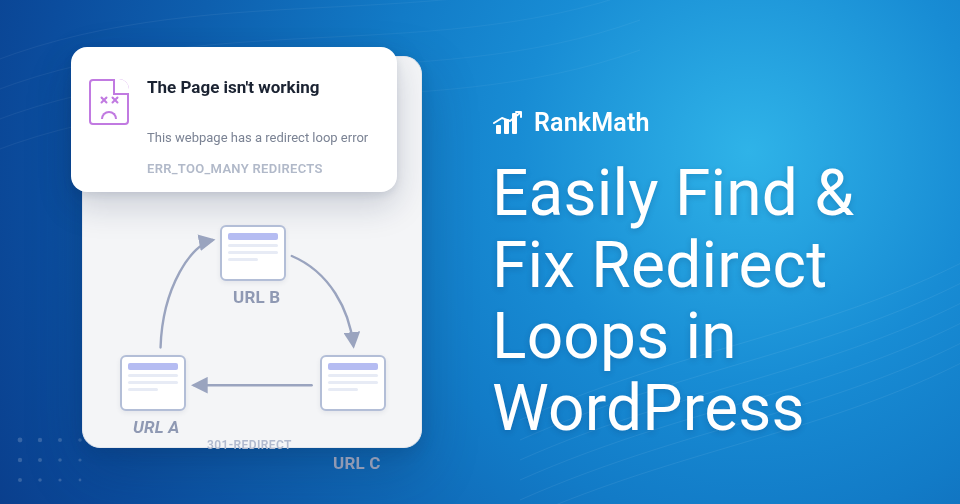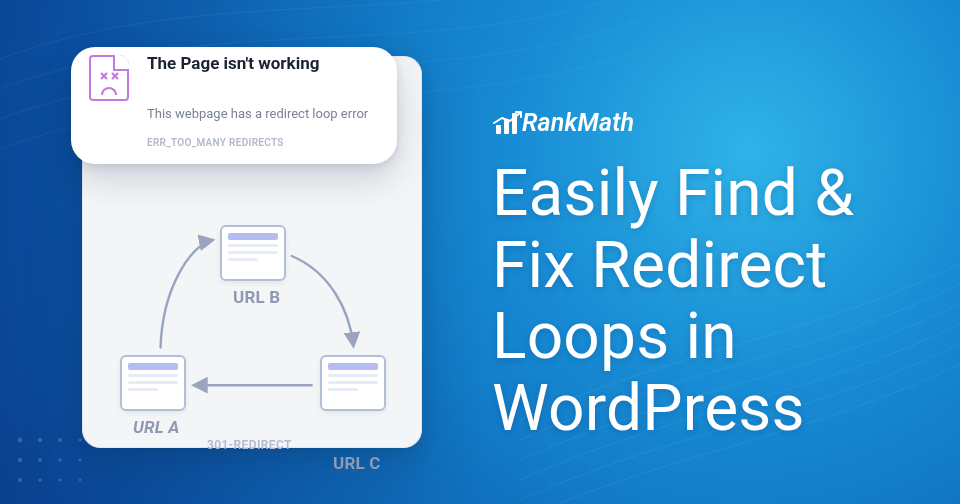--- a/index.html
+++ b/index.html
@@ -21,22 +21,22 @@
     background: #f4f5f7;
     border: 1px solid #e5e8ee;
     border-radius: 18px;
     box-shadow: 0 22px 55px rgba(10,40,80,.25), 0 6px 14px rgba(10,40,80,.12);
   }
   .error-panel {
     position: absolute;
     left: -12px; top: -10px;
     width: 326px;
     background: #ffffff;
-    border-radius: 24px;
-    padding: 6px 18px 16px 18px;
+    border-radius: 16px;
+    padding: 30px 18px 16px 18px;
     box-shadow: 0 14px 34px rgba(18, 35, 70, .18), 0 3px 8px rgba(18,35,70,.10);
     display: grid;
     grid-template-columns: 46px 1fr;
     column-gap: 12px;
     row-gap: 4px;
     align-items: start;
   }
   .sadpage {
     width: 40px; height: 46px;
     border: 2px solid #c17ae1;
@@ -65,21 +65,21 @@
   .sadpage .eye::after  { transform: translate(-50%,-50%) rotate(-45deg); }
   .sadpage .mouth {
     position: absolute; left: 50%; top: 30px;
     width: 16px; height: 8px;
     border: 2px solid #c17ae1; border-bottom: none;
     border-radius: 16px 16px 0 0;
     transform: translateX(-50%);
   }
   .err-title { grid-column: 2; font-weight: 700; font-size: 17px; color: #1b2332; }
   .err-desc  { grid-column: 2; font-size: 13px; line-height: 1.4; color: #7b8394; max-width: 230px; }
-  .err-code  { grid-column: 2; margin-top: 10px; font-size: 10px; letter-spacing: .3px; color: #b1b9c9; font-weight: 600; }
+  .err-code  { grid-column: 2; margin-top: 10px; font-size: 13px; letter-spacing: .3px; color: #b1b9c9; font-weight: 600; }
 
   
   .loop { position: absolute; inset: 0; }
   .node {
     position: absolute; width: 66px; height: 56px;
     background: #fff; border: 2px solid #b3bed7; border-radius: 6px;
     display: flex; flex-direction: column; align-items: stretch;
     padding: 6px; gap: 4px;
     box-shadow: 0 2px 5px rgba(40,55,90,.08);
   }
@@ -90,21 +90,21 @@
   .node-a { left: 37px;  top: 298px; }
   .node-c { left: 237px; top: 298px; }
   .lbl { position: absolute; font-size: 17px; font-weight: 700; color: #8f99b3; letter-spacing: .2px; }
   .lbl-b { left: 150px; top: 230px; }
   .lbl-a { left: 50px;  top: 360px; font-style: italic; }
   .lbl-c { left: 250px; top: 360px; margin-top: 36px; }
   .redir { position: absolute; left: 124px; top: 338px; font-size: 12px; color: #b1bacf; letter-spacing: .4px; font-weight: 600; margin-top: 43px; }
   .arrows { position: absolute; inset: 0; width: 100%; height: 100%; }
 
   
-  .brand { position: absolute; left: 492px; top: 108px; display: flex; align-items: center; gap: 0; font-style: italic; }
+  .brand { position: absolute; left: 492px; top: 108px; display: flex; align-items: center; gap: 12px; }
   .brand-name { color: #fff; font-weight: 600; font-size: 25px; letter-spacing: .2px; }
   .headline {
     position: absolute; left: 492px; top: 158px; right: 44px;
     color: #fff; font-weight: 400; font-size: 64px; line-height: 1.12;
     letter-spacing: .2px;
     text-shadow: 0 2px 6px rgba(5,30,70,.18);
   }
 </style>
 </head>
 <body>

